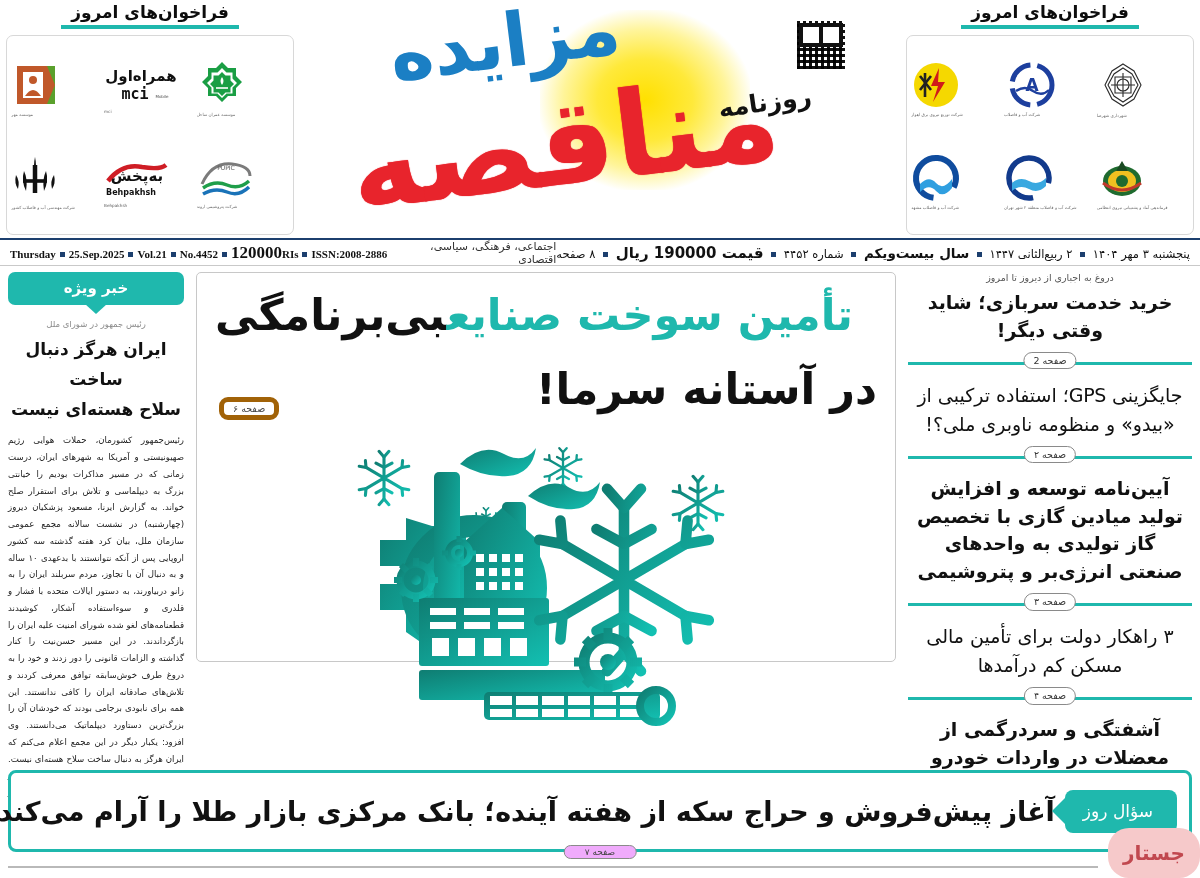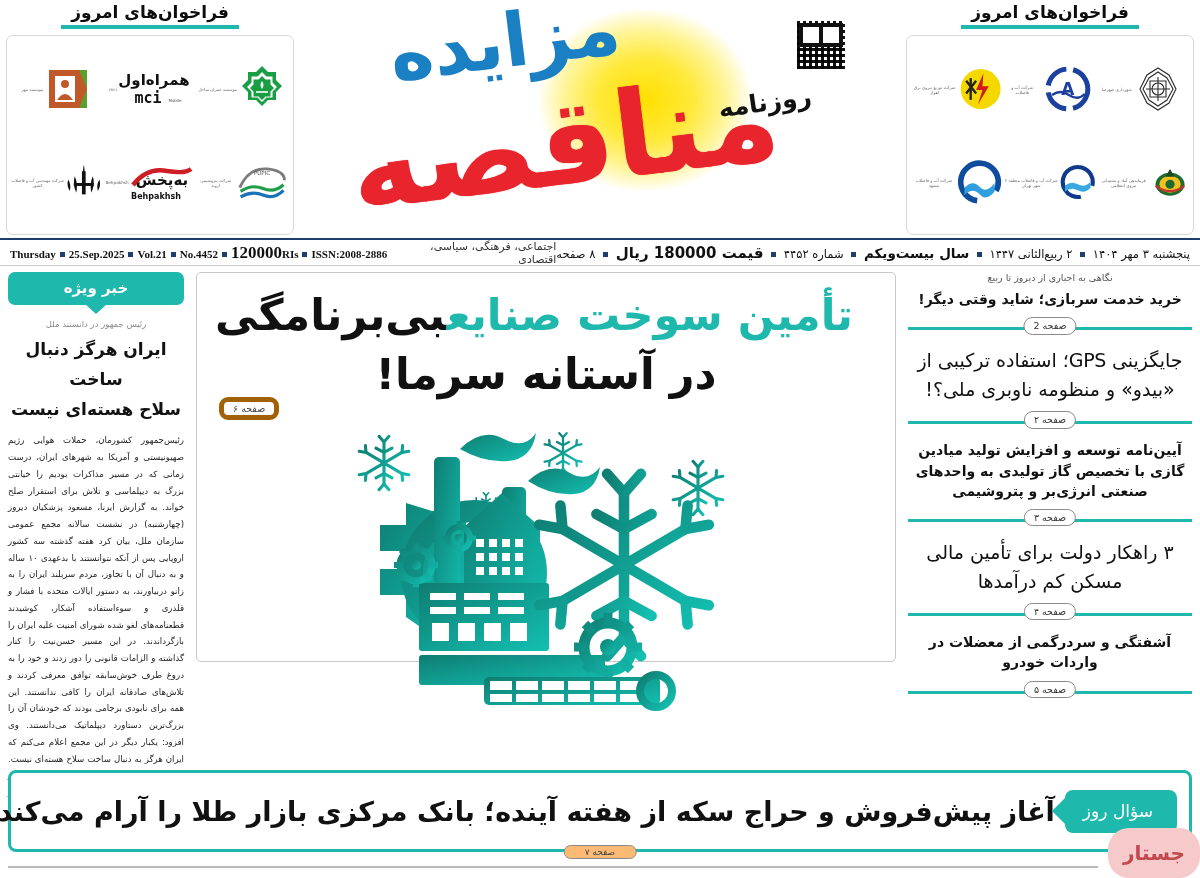--- a/index.html
+++ b/index.html
@@ -28,21 +28,21 @@
     line-height: 1.2;
   }
   .ad-box {
     margin-top: 6px; height: 200px;
     border: 1px solid #d8d8d8; border-radius: 7px;
     background: #fff;
     display: grid; grid-template-columns: 1fr 1fr 1fr; grid-template-rows: 1fr 1fr;
     align-items: center; justify-items: center;
     padding: 6px 4px;
   }
-  .logo-cell { display:flex; flex-direction:row; align-items:center; justify-content:center;
+  .logo-cell { display:flex; flex-direction:column; align-items:flex-end; justify-content:center;
                width: 92px; height: 92px; }
   .logo-cap { font-size: 4.2px; color: #666; margin-top: 2px; text-align:center; line-height:1.25;
               letter-spacing:0; max-width: 88px; }
 
   
   .masthead { position: relative; width: 600px; height: 236px; }
   .sunburst {
     position: absolute; right: 150px; top: 10px; width: 210px; height: 180px;
     background: radial-gradient(ellipse at center, #ffe000 0%, #ffe93a 32%, rgba(255,241,120,0.75) 55%, rgba(255,255,255,0) 73%);
   }
@@ -98,40 +98,40 @@
         vertical-align: middle; }
 
   
   .main-area { position: absolute; top: 272px; left: 0; width: 1200px; height: 490px;
                display: flex; flex-direction: row; }
 
   
   .right-col { width: 300px; padding: 0 8px; order: 0; }
   .kicker { font-size: 9.5px; color: #555; text-align: center; margin-bottom: 4px; }
   .hl-item { padding: 2px 2px 0 2px; }
-  .hl-bold { font-size: 14px; font-weight: bold; color:#111; text-align:center; line-height:1.45;
+  .hl-bold { font-size: 19px; font-weight: bold; color:#111; text-align:center; line-height:1.45;
              letter-spacing:-0.4px; }
   .hl-light { font-size: 19px; font-weight: normal; color:#111; text-align:center; line-height:1.5;
               letter-spacing:-0.4px; }
   .rule { position: relative; height: 22px; margin: 7px 0 6px 0; }
   .rule .line { position:absolute; top: 11px; left:0; right:0; height: 3px; background:#1fb8ad; }
   .rule .pg {
     position:absolute; top: 1px; left: 50%; transform: translateX(-50%);
     background:#fff; border:1px solid #8a8a8a; border-radius: 9px;
     font-size: 9.5px; color:#333; padding: 1px 9px; line-height: 1.4;
   }
 
   
   .center-col { width: 708px; order: 1; padding: 0 4px; }
   .story-box { border: 1px solid #c8c8c8; border-radius: 5px; background:#fff;
                height: 390px; padding: 16px 18px 8px 18px; position: relative; }
   .story-h1 { text-align: left; line-height: 1.25; direction: rtl; }
   .story-l1 { font-size: 43px; font-weight: bold; letter-spacing: -1.6px; white-space: nowrap; }
   .story-l2 { font-size: 43px; font-weight: bold; letter-spacing: -1.6px; color:#111;
-              text-align: center; margin-top: 5px; white-space: nowrap; }
+              text-align: right; margin-top: 20px; white-space: nowrap; }
   .t-dark { color: #111; }
   .t-teal { color: #1fb8ad; }
   .story-pg {
     position: absolute; left: 22px; top: 124px;
     background:#fff; border:5px solid #a16207; border-radius: 9px;
     font-size: 9.5px; color:#444; padding: 1px 9px;
   }
   .illus { margin-top: 8px; display:flex; align-items:center; justify-content:center; height: 320px; }
 
   
@@ -164,21 +164,21 @@
   }
   .q-badge::before {
     content:""; position:absolute; left:-13px; top: 50%; transform: translateY(-50%);
     width:0; height:0; border-top: 14px solid transparent; border-bottom: 14px solid transparent;
     border-right: 14px solid #1fb8ad;
   }
   .q-text { flex:1; text-align: center; font-size: 27px; font-weight: bold; color:#111;
             letter-spacing:-0.9px; white-space: nowrap; }
   .bot-pg {
     position:absolute; left: 50%; bottom: -10px; transform: translateX(-50%);
-    background:#fdba74; border:1px solid #8a8a8a; border-radius: 9px;
+    background:#f0abfc; border:1px solid #8a8a8a; border-radius: 9px;
     font-size: 9px; color:#444; padding: 1px 20px; z-index: 3;
   }
   .watermark {
     position:absolute; right: 0px; top: 828px; width: 92px; height: 50px;
     background: #f6c9ca; color:#c1484f; font-size: 20px; font-weight: bold;
     display:flex; align-items:center; justify-content:center; overflow:hidden;
     letter-spacing: -1px;
     border-radius: 21px;
   }
   .footrule { position:absolute; top: 866px; left: 8px; width: 1090px; height: 2px; background:#b9b9b9; }
@@ -328,34 +328,34 @@
   <div class="infobar">
     <div class="info-fa">
       <span>پنجشنبه ۳ مهر ۱۴۰۴</span>
       <span class="sq"></span>
       <span>۲ ربیع‌الثانی ۱۴۴۷</span>
       <span class="sq"></span>
       <b>سال بیست‌ویکم</b>
       <span class="sq"></span>
       <span>شماره ۴۴۵۲</span>
       <span class="sq"></span>
-      <span class="num">قیمت 180000 ریال</span>
+      <span class="num">قیمت 190000 ریال</span>
       <span class="sq"></span>
       <span>۸ صفحه</span>
     </div>
     <div class="info-mid">اجتماعی، فرهنگی، سیاسی، اقتصادی</div>
     <div class="info-en">
       <span>Thursday</span><span class="sq"></span><span>25.Sep.2025</span><span class="sq"></span><span>Vol.21</span><span class="sq"></span><span>No.4452</span><span class="sq"></span><span class="big">120000</span><span>RIs</span><span class="sq"></span><span>ISSN:2008-2886</span>
     </div>
   </div>
 
   <div class="main-area">
 
     <div class="right-col">
-      <div class="kicker">نگاهی به اجباری از دیروز تا ربیع</div>
+      <div class="kicker">دروغ به اجباری از دیروز تا امروز</div>
 
       <div class="hl-item">
         <div class="hl-bold">خرید خدمت سربازی؛ شاید وقتی دیگر!</div>
       </div>
       <div class="rule">
         <div class="line"></div>
         <div class="pg">صفحه 2</div>
       </div>
 
       <div class="hl-item">
@@ -514,21 +514,21 @@
           </svg>
         </div>
       </div>
     </div>
 
     <div class="left-col">
       <div class="badge-wrap">
         <div class="badge">خبر ویژه</div>
         <div class="badge-tip"></div>
       </div>
-      <div class="sn-kicker">رئیس جمهور در دانستند ملل</div>
+      <div class="sn-kicker">رئیس جمهور در شورای ملل</div>
       <div class="sn-title">
         <div>ایران هرگز دنبال ساخت</div>
         <div>سلاح هسته‌ای نیست</div>
       </div>
       <div class="sn-body">رئیس‌جمهور کشورمان، حملات هوایی رژیم صهیونیستی و آمریکا به شهرهای ایران، درست زمانی که در مسیر مذاکرات بودیم را خیانتی بزرگ به دیپلماسی و تلاش برای استقرار صلح خواند. به گزارش ایرنا، مسعود پزشکیان دیروز (چهارشنبه) در نشست سالانه مجمع عمومی سازمان ملل، بیان کرد هفته گذشته سه کشور اروپایی پس از آنکه نتوانستند با بدعهدی ۱۰ ساله و به دنبال آن با تجاوز، مردم سربلند ایران را به زانو دربیاورند، به دستور ایالات متحده با فشار و قلدری و سوءاستفاده آشکار، کوشیدند قطعنامه‌های لغو شده شورای امنیت علیه ایران را بازگرداندند. در این مسیر حسن‌نیت را کنار گذاشته و الزامات قانونی را دور زدند و خود را به دروغ طرف خوش‌سابقه توافق معرفی کردند و تلاش‌های صادقانه ایران را کافی ندانستند. این همه برای نابودی برجامی بودند که خودشان آن را بزرگ‌ترین دستاورد دیپلماتیک می‌دانستند. وی افزود: یکبار دیگر در این مجمع اعلام می‌کنم که ایران هرگز به دنبال ساخت سلاح هسته‌ای نیست. ما به دنبال سلاح هسته‌ای نیستیم. این یک باور اعتقادی است. هیچگاه به دنبال سلاح کشتار هسته‌ای نبودیم و نیستیم.</div>
     </div>
   </div>
 
   <div class="bottom">
     <div class="q-badge">سؤال روز</div>

